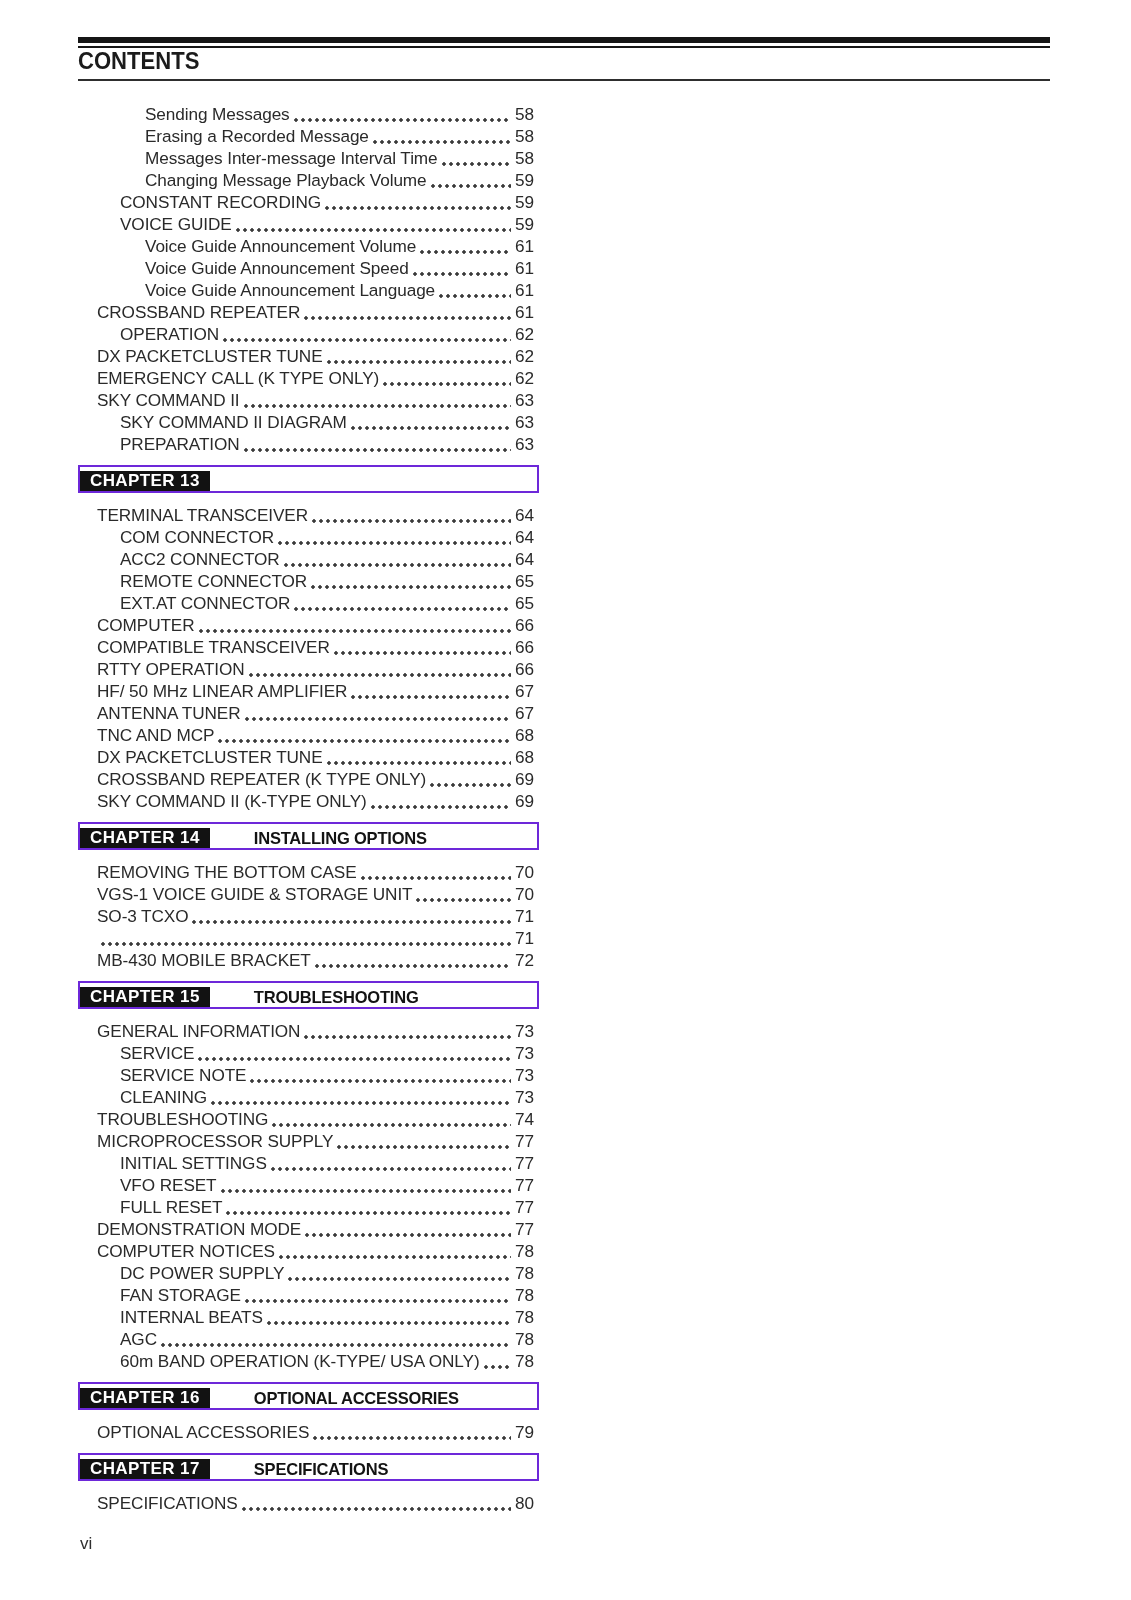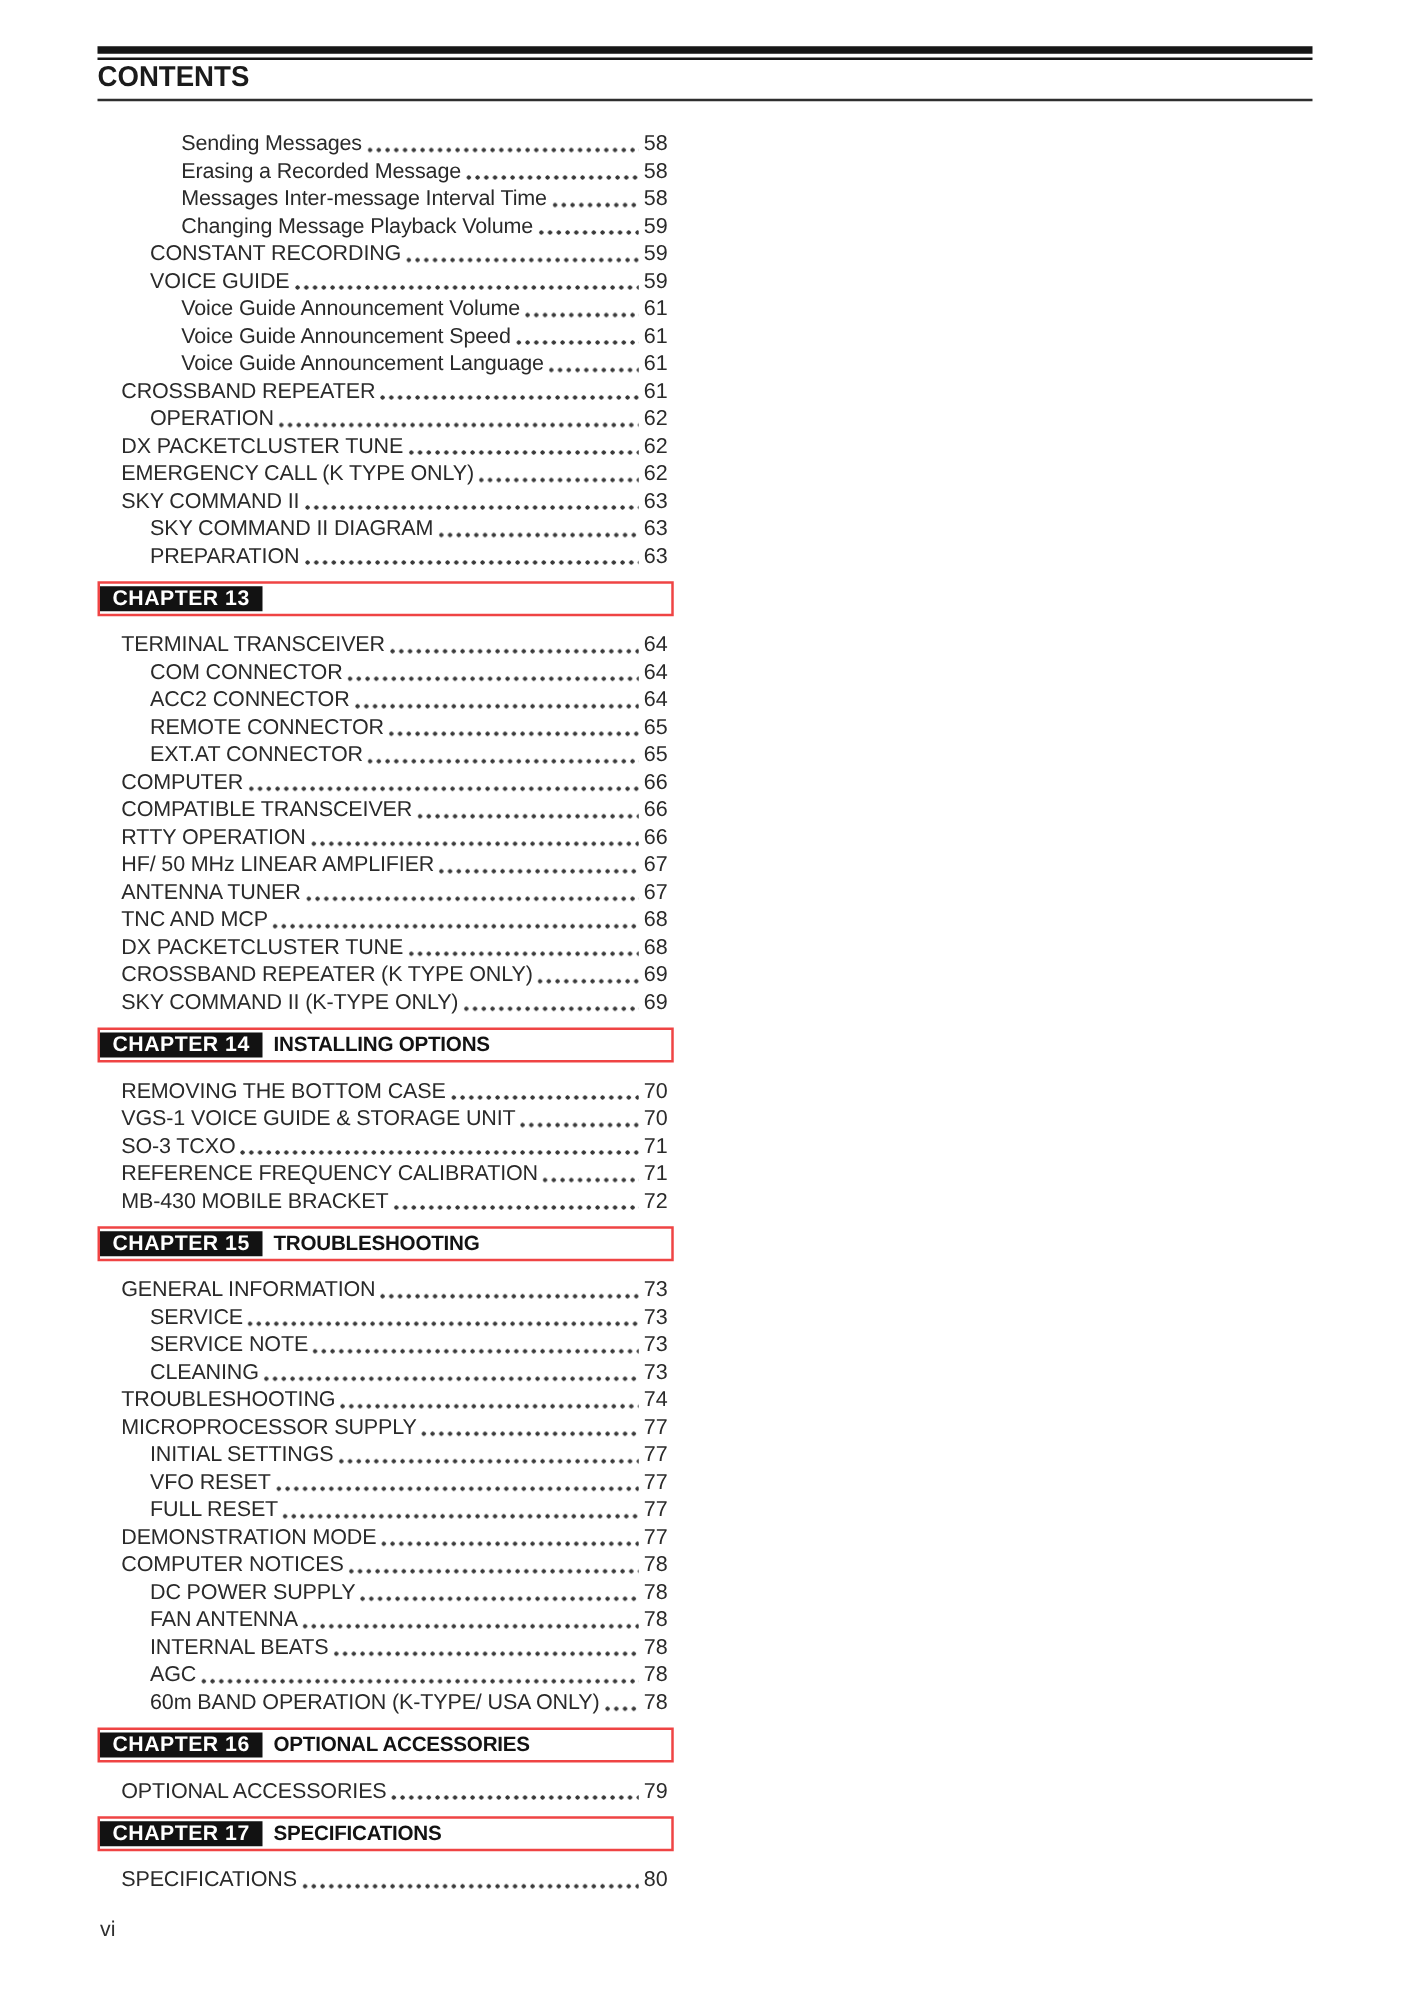--- a/index.html
+++ b/index.html
@@ -50,25 +50,26 @@
     height:4px;
     margin:0 4px 3px 4px;
     background-image:radial-gradient(circle at 2px 2px,#3a3a3a 1.5px,transparent 1.9px);
     background-size:7px 4px;
     background-repeat:repeat-x;
     min-width:8px;
   }
   .entry .pagenum{flex:0 0 auto;}
   
   .chapter{
-    display:flex;align-items:center;
+    display:flex;align-items:flex-end;
     width:461px;height:28px;
-    border:2px solid #ef4444;
+    border:2px solid #6d28d9;
     background:var(--paper);
     margin:10px 0 11px 0;
+    gap:35px;
   }
   .chapter .badge{
     display:flex;align-items:center;
     background:var(--chapter-bg);color:var(--chapter-fg);
     font-weight:bold;font-size:17px;letter-spacing:.4px;
     padding:0 10px;
     white-space:nowrap;
   }
   .chapter .ctitle{
     display:flex;align-items:center;
@@ -258,21 +259,20 @@
     <span class="label">VGS-1 VOICE GUIDE &amp; STORAGE UNIT</span>
     <span class="dots"></span>
     <span class="pagenum">70</span>
   </div>
     <div class="entry indent-0">
     <span class="label">SO-3 TCXO</span>
     <span class="dots"></span>
     <span class="pagenum">71</span>
   </div>
     <div class="entry indent-0">
-    <span class="label">REFERENCE FREQUENCY CALIBRATION</span>
     <span class="dots"></span>
     <span class="pagenum">71</span>
   </div>
     <div class="entry indent-0">
     <span class="label">MB-430 MOBILE BRACKET</span>
     <span class="dots"></span>
     <span class="pagenum">72</span>
   </div>
     <div class="chapter">
     <span class="badge">CHAPTER 15</span>
@@ -332,21 +332,21 @@
     <span class="label">COMPUTER NOTICES</span>
     <span class="dots"></span>
     <span class="pagenum">78</span>
   </div>
     <div class="entry indent-1">
     <span class="label">DC POWER SUPPLY</span>
     <span class="dots"></span>
     <span class="pagenum">78</span>
   </div>
     <div class="entry indent-1">
-    <span class="label">FAN ANTENNA</span>
+    <span class="label">FAN STORAGE</span>
     <span class="dots"></span>
     <span class="pagenum">78</span>
   </div>
     <div class="entry indent-1">
     <span class="label">INTERNAL BEATS</span>
     <span class="dots"></span>
     <span class="pagenum">78</span>
   </div>
     <div class="entry indent-1">
     <span class="label">AGC</span>

